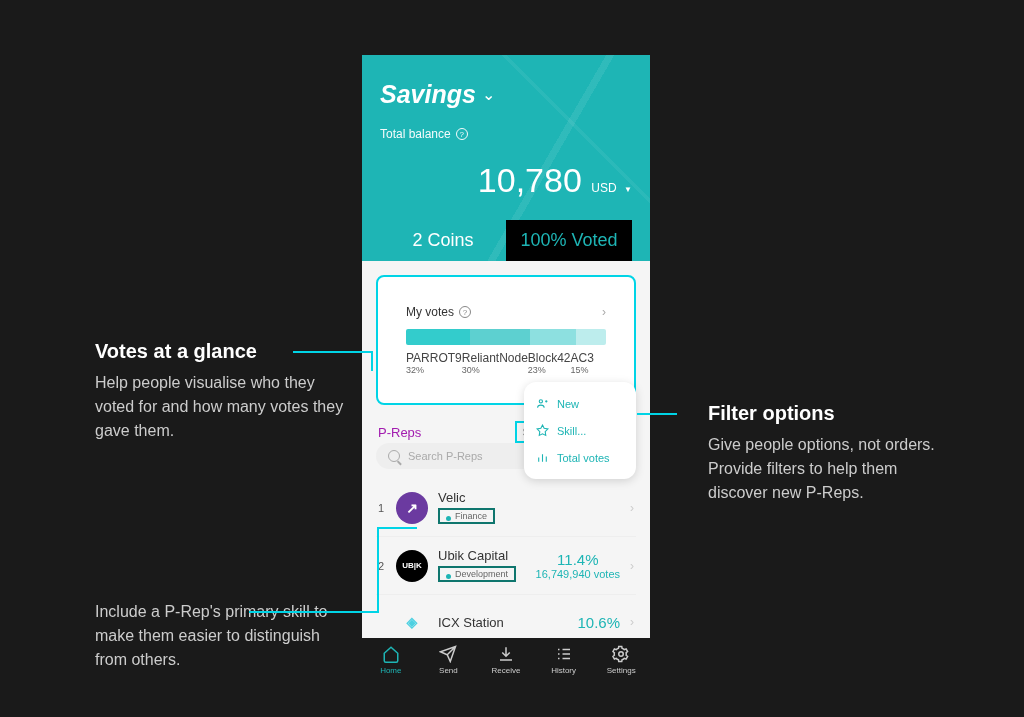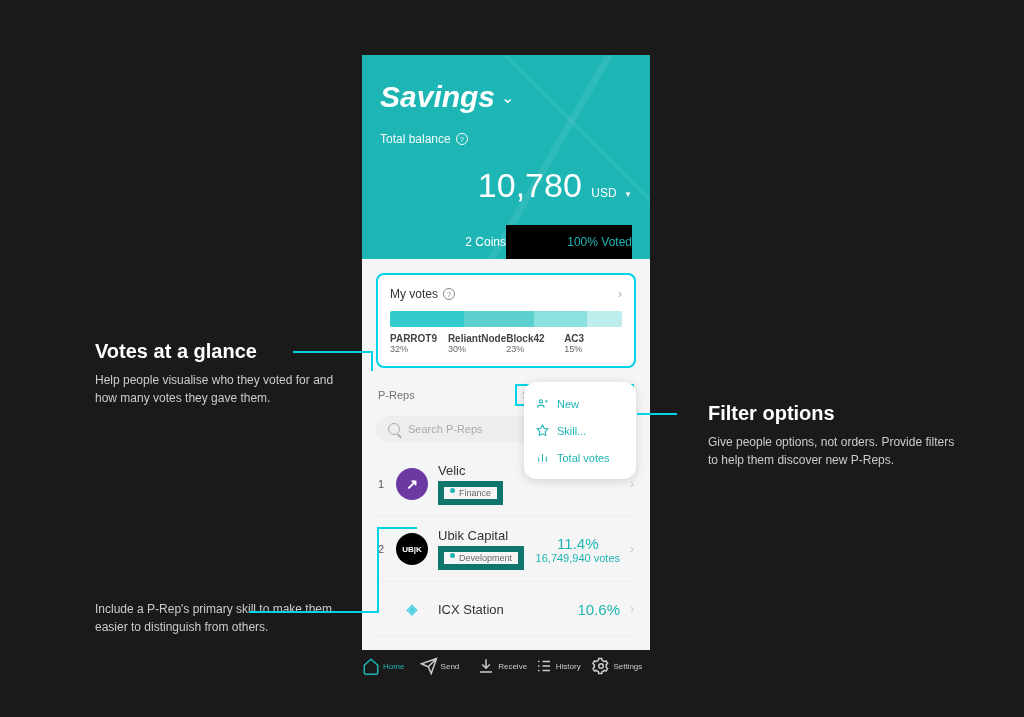--- a/index.html
+++ b/index.html
@@ -1,72 +1,72 @@
 <!DOCTYPE html>
 <html><head>
 <meta charset="utf-8">
 <style>
   *{box-sizing:border-box;margin:0;padding:0;font-family:-apple-system,BlinkMacSystemFont,'Segoe UI',sans-serif}
   body{width:1024px;height:717px;background:#1a1a1a;position:relative;overflow:hidden}
   .phone{position:absolute;left:362px;top:55px;width:288px;height:627px;background:#f5f5f5;overflow:hidden}
   .hdr{background:#1eb5b5;color:#fff;padding:25px 18px 0 18px;position:relative}
   .hdr::after{content:"";position:absolute;top:0;left:0;right:0;height:100%;background-image:linear-gradient(120deg,transparent 60%,rgba(255,255,255,0.08) 60%,rgba(255,255,255,0.08) 62%,transparent 62%),linear-gradient(45deg,transparent 70%,rgba(255,255,255,0.06) 70%,rgba(255,255,255,0.06) 71%,transparent 71%);pointer-events:none}
   .title-row{display:flex;align-items:center;gap:6px;position:relative;z-index:1}
-  .title{font-size:30px;font-weight:700;font-style:italic}
+  .title{font-size:25px;font-weight:700;font-style:italic}
   .chev{font-size:16px}
   .bal-label{font-size:12px;margin-top:18px;opacity:.95;display:flex;align-items:center;gap:5px;position:relative;z-index:1}
   .help-ic{width:12px;height:12px;border:1px solid #fff;border-radius:50%;display:inline-flex;align-items:center;justify-content:center;font-size:8px}
   .bal-val{text-align:right;margin-top:20px;position:relative;z-index:1}
   .bal-num{font-size:34px;font-weight:300}
   .bal-cur{font-size:12px;margin-left:5px}
   .tri{font-size:8px;margin-left:3px}
   .tabs{display:flex;margin-top:20px;position:relative;z-index:1}
-  .tab{flex:1;text-align:right;padding:10px 0;font-size:12px;color:#fff}
+  .tab{flex:1;text-align:center;padding:10px 0;font-size:18px;color:#fff}
   .tab.active{background:#000000;color:#1eb5b5}
   .body-area{padding:14px;background:#f5f5f5}
-  .mv-card{background:#fff;border-radius:8px;padding:12px;border:2px solid #00d4e6}
+  .mv-card{background:#fff;border-radius:8px;padding:28px;border:2px solid #00d4e6}
   .mv-head{display:flex;justify-content:space-between;align-items:center;font-size:12px;color:#333}
   .mv-chev{color:#aaa}
   .mv-bar{display:flex;height:16px;margin-top:10px;border-radius:2px;overflow:hidden}
   .mv-seg{height:100%}
   .mv-labels{display:flex;margin-top:6px}
   .mv-lab{flex:1;font-size:9px;color:#666}
-  .mv-lab strong{display:block;color:#444;font-weight:700;font-size:10px}
+  .mv-lab strong{display:block;color:#444;font-weight:400;font-size:12px}
   .preps-head{display:flex;justify-content:space-between;align-items:center;margin-top:16px;padding:0 2px}
-  .preps-title{font-size:11px;color:#737373}
+  .preps-title{font-size:13px;color:#a21caf}
   .sort-box{border:2px solid #00d4e6;padding:3px 6px;font-size:11px;color:#777;display:flex;align-items:center;gap:3px}
   .sort-val{color:#1eb5b5}
-  .search{background:#eee;border-radius:16px;padding:7px 12px;margin-top:10px;display:flex;align-items:center;gap:8px;color:#aaa;font-size:11px}
+  .search{background:#eee;border-radius:16px;padding:7px 12px;display:flex;align-items:center;gap:8px;color:#aaa;font-size:11px}
   .search-ic{width:12px;height:12px;border:1.5px solid #aaa;border-radius:50%;position:relative}
   .search-ic::after{content:"";position:absolute;width:5px;height:1.5px;background:#aaa;bottom:-2px;right:-3px;transform:rotate(45deg)}
   .dropdown{position:absolute;right:14px;top:327px;width:112px;background:#fff;box-shadow:0 2px 10px rgba(0,0,0,0.15);border-radius:12px;padding:8px 0;z-index:10}
   .dd-item{padding:7px 12px;font-size:11px;color:#1eb5b5;display:flex;align-items:center;gap:8px}
   .dd-ic{width:13px;height:13px;display:inline-flex;align-items:center;justify-content:center}
   .list{margin-top:10px}
   .row{display:flex;align-items:center;padding:11px 2px;gap:10px;border-bottom:1px solid #eee}
   .rank{font-size:11px;color:#555;width:8px}
   .logo{width:32px;height:32px;border-radius:50%;display:flex;align-items:center;justify-content:center;color:#fff;font-size:14px;font-weight:bold;flex-shrink:0}
   .logo.velic{background:#6b3aa0}
   .logo.ubik{background:#000;font-size:8px}
   .logo.icx{background:transparent;color:#4dd0e1}
   .info{flex:1}
   .name{font-size:13px;color:#333;font-weight:500}
-  .skill-tag{display:inline-flex;align-items:flex-start;gap:4px;border:6px solid #0f766e;padding:1px 6px;font-size:9px;color:#666;margin-top:3px}
+  .skill-tag{display:inline-flex;align-items:flex-end;gap:4px;border:2px solid #0f766e;padding:1px 6px;font-size:9px;color:#666;margin-top:3px}
   .skill-dot{width:5px;height:5px;border-radius:50%;background:#1eb5b5}
   .pct-col{text-align:center}
   .pct{font-size:15px;color:#1eb5b5}
   .votes{font-size:11px;color:#1eb5b5}
   .row-chev{color:#ccc;font-size:12px}
   .nav{position:absolute;bottom:0;left:0;right:0;background:#1a1a1a;display:flex;padding:7px 0}
-  .nav-item{flex:1;display:flex;flex-direction:row;align-items:center;gap:3px;color:#ccc;font-size:8px}
+  .nav-item{flex:1;display:flex;flex-direction:column;align-items:center;gap:3px;color:#ccc;font-size:8px}
   .nav-item.active{color:#1eb5b5}
   .nav-ic{width:18px;height:18px;display:flex;align-items:center;justify-content:center}
   .annot{position:absolute;color:#fff;font-size:14px}
   .annot h3{font-size:20px;font-weight:600;margin-bottom:8px}
-  .annot p{font-size:12px;color:#ccc;line-height:1.5;max-width:250px}
+  .annot p{font-size:16px;color:#ccc;line-height:1.5;max-width:250px}
   .line{position:absolute;background:#00d4e6;z-index:20}
 </style>
 </head>
 <body>
 
 <div class="phone">
   <div class="hdr">
     <div class="title-row">
       <span class="title">Savings</span>
       <span class="chev">⌄</span>

